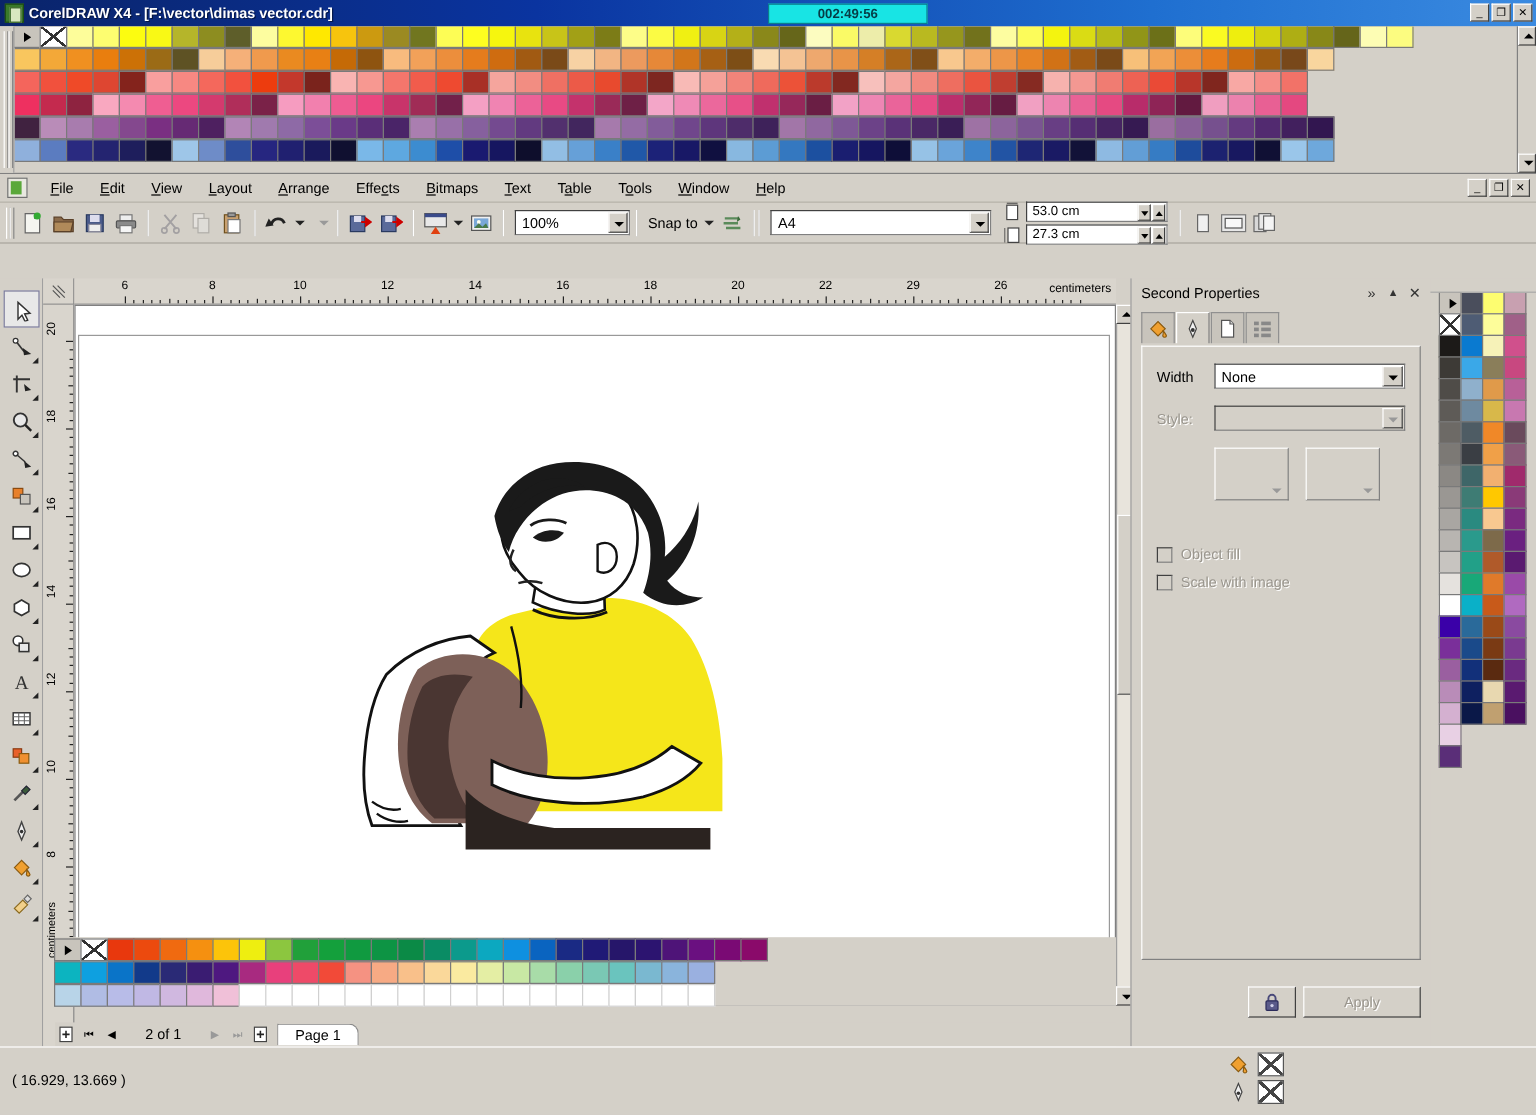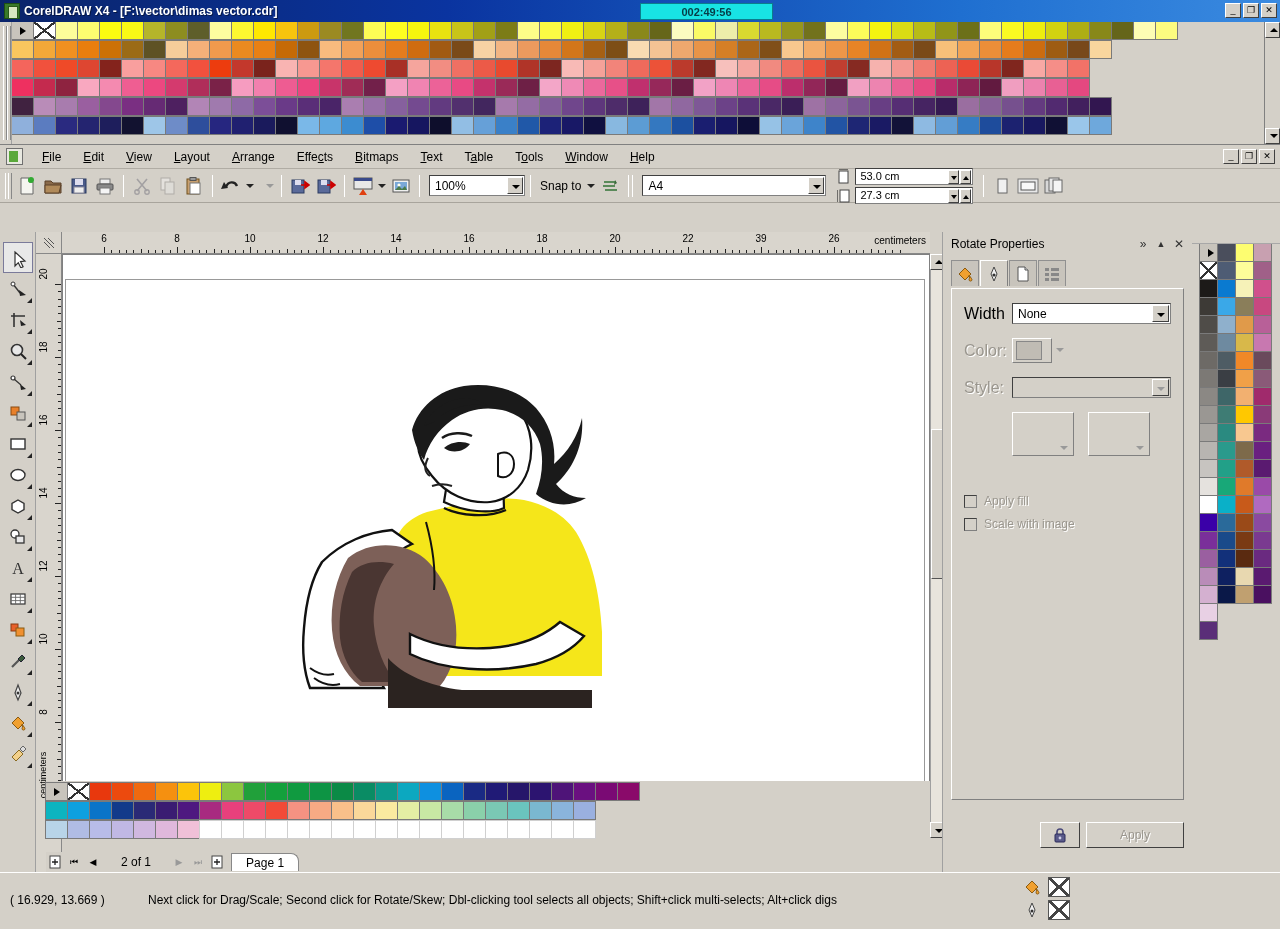--- a/index.html
+++ b/index.html
@@ -196,21 +196,21 @@
   .dt-ico { width:18px;height:18px;display:flex;align-items:center;justify-content:center;
      cursor:pointer; font-size:12px; color:#333; }
   .docker-tabs { display:flex; padding:4px 4px 0 8px; gap:1px; }
   .dtab { width:28px; height:26px; display:flex; align-items:center; justify-content:center;
      background:#c8c4bc; border:1px solid #909090; border-bottom:none; cursor:pointer; }
   .dtab.active { background:#d4d0c8; border-color:#fff #808080 #d4d0c8 #fff; }
   .docker-body { position:absolute; left:8px; right:8px; top:56px; bottom:72px;
      background:#d4d0c8; border:1px solid #fff; border-right-color:#808080;
      border-bottom-color:#808080; padding:14px 12px; }
   .fld { display:flex; align-items:center; margin-bottom:14px; }
-  .fld label { width:48px; font-size:16px; }
+  .fld label { width:48px; font-size:12px; }
   .fld.dis label { color:#9a968e; text-shadow:1px 1px 0 #fff; }
   .dk-combo { flex:1; height:21px; background:#fff; border:1px solid #808080;
      border-top-color:#404040; border-left-color:#404040; position:relative;
      display:flex; align-items:center; padding-left:5px; font-size:12px; }
   .dk-combo.dis { background:#d4d0c8; }
   .dk-combo .cb-btn { position:absolute; right:1px; top:1px; width:17px; height:17px;
      background:#d4d0c8; border:1px solid #fff; border-right-color:#404040;
      border-bottom-color:#404040; cursor:pointer; }
   .dk-combo .cb-btn:after{content:"";position:absolute;left:4px;top:7px;
      border-top:4px solid #000;border-left:4px solid transparent;border-right:4px solid transparent;}
@@ -1038,21 +1038,21 @@
         <span class="rh-tick" style="left: 626px; height: 6px;"></span>
         <span class="rh-tick" style="left: 633.3px; height: 3px;"></span>
         <span class="rh-tick" style="left: 640.6px; height: 3px;"></span>
         <span class="rh-tick" style="left: 647.9px; height: 3px;"></span>
         <span class="rh-tick" style="left: 655.2px; height: 3px;"></span>
         <span class="rh-tick" style="left: 662.5px; height: 4px;"></span>
         <span class="rh-tick" style="left: 669.8px; height: 3px;"></span>
         <span class="rh-tick" style="left: 677.1px; height: 3px;"></span>
         <span class="rh-tick" style="left: 684.4px; height: 3px;"></span>
         <span class="rh-tick" style="left: 691.7px; height: 3px;"></span>
-        <span class="rh-lab" style="left: 699px;">39</span>
+        <span class="rh-lab" style="left: 699px;">29</span>
         <span class="rh-tick" style="left: 699px; height: 6px;"></span>
         <span class="rh-tick" style="left: 706.3px; height: 3px;"></span>
         <span class="rh-tick" style="left: 713.6px; height: 3px;"></span>
         <span class="rh-tick" style="left: 720.9px; height: 3px;"></span>
         <span class="rh-tick" style="left: 728.2px; height: 3px;"></span>
         <span class="rh-tick" style="left: 735.5px; height: 4px;"></span>
         <span class="rh-tick" style="left: 742.8px; height: 3px;"></span>
         <span class="rh-tick" style="left: 750.1px; height: 3px;"></span>
         <span class="rh-tick" style="left: 757.4px; height: 3px;"></span>
         <span class="rh-tick" style="left: 764.7px; height: 3px;"></span>
@@ -1337,21 +1337,21 @@
             <div class="bp-sw" style="background: rgb(255, 255, 255); border-color: rgb(208, 208, 208);"></div>
             <div class="bp-sw" style="background: rgb(255, 255, 255); border-color: rgb(208, 208, 208);"></div>
             <div class="bp-sw" style="background: rgb(255, 255, 255); border-color: rgb(208, 208, 208);"></div>
             <div class="bp-sw" style="background: rgb(255, 255, 255); border-color: rgb(208, 208, 208);"></div>
           </div>
         </div>
     </div>
 
     <div class="docker">
       <div class="docker-title">
-        <span class="dt-text">Rotate Properties</span>
+        <span class="dt-text">Second Properties</span>
         <span class="dt-ico">»</span>
         <span class="dt-ico" style="font-size:9px">▲</span>
         <span class="dt-ico">✕</span>
       </div>
 
       <div class="docker-tabs">
         <div class="dtab">
           <svg width="18" height="18" viewBox="0 0 18 18">
               <path d="M3 9l6-6 6 6-6 6z" fill="#f0a030" stroke="#8a5a10"></path>
               <path d="M13 10c2 3 3 4 3 5a1.6 1.6 0 01-3 0c0-1 1-2 0-5z" fill="#f0a030" stroke="#8a5a10"></path>
@@ -1383,43 +1383,36 @@
 
       <div class="docker-body">
         <div class="fld">
           <label>Width</label>
           <div class="dk-combo">
             <span>None</span>
             <div class="cb-btn"></div>
           </div>
         </div>
 
-        <div class="fld dis">
-          <label>Color:</label>
-          <div class="colorbox">
-            <div class="swatch"></div>
-          </div>
-          <div class="cb-small"></div>
-        </div>
 
         <div class="fld dis">
           <label>Style:</label>
           <div class="dk-combo dis">
             <div class="cb-btn"></div>
           </div>
         </div>
 
         <div class="arrowbox-row" style="margin-left:48px">
           <div class="arrowbox"></div>
           <div class="arrowbox"></div>
         </div>
 
         <div class="chk-row" style="margin-top:38px">
           <div class="chk"></div>
-          <span class="chk-lab">Apply fill</span>
+          <span class="chk-lab">Object fill</span>
         </div>
         <div class="chk-row" style="margin-top:9px">
           <div class="chk"></div>
           <span class="chk-lab">Scale with image</span>
         </div>
 
       </div>
 
       <div class="docker-foot">
         <div class="lock-btn">
@@ -1525,21 +1518,20 @@
             <div class="rp-sw" style="background: rgb(106, 42, 128);"></div>
             <div class="rp-sw" style="background: rgb(90, 26, 112);"></div>
             <div class="rp-sw" style="background: rgb(74, 16, 96);"></div>
           </div>
         </div>
     </div>
   </div>
 
   <div class="statusbar">
     <div class="sb-coords">( 16.929, 13.669 )</div>
-    <div class="sb-hint">Next click for Drag/Scale; Second click for Rotate/Skew; Dbl-clicking tool selects all objects; Shift+click multi-selects; Alt+click digs</div>
     <div class="sb-fillout">
       <div class="fo-row">
         <div class="fo-ico">
           <svg width="18" height="18" viewBox="0 0 18 18">
               <path d="M3 9l6-6 6 6-6 6z" fill="#f0a030" stroke="#8a5a10"></path>
               <path d="M13 10c2 3 3 4 3 5a1.6 1.6 0 01-3 0c0-1 1-2 0-5z" fill="#f0a030" stroke="#8a5a10"></path>
             </svg>
         </div>
         <div class="fo-none"></div>
       </div>

